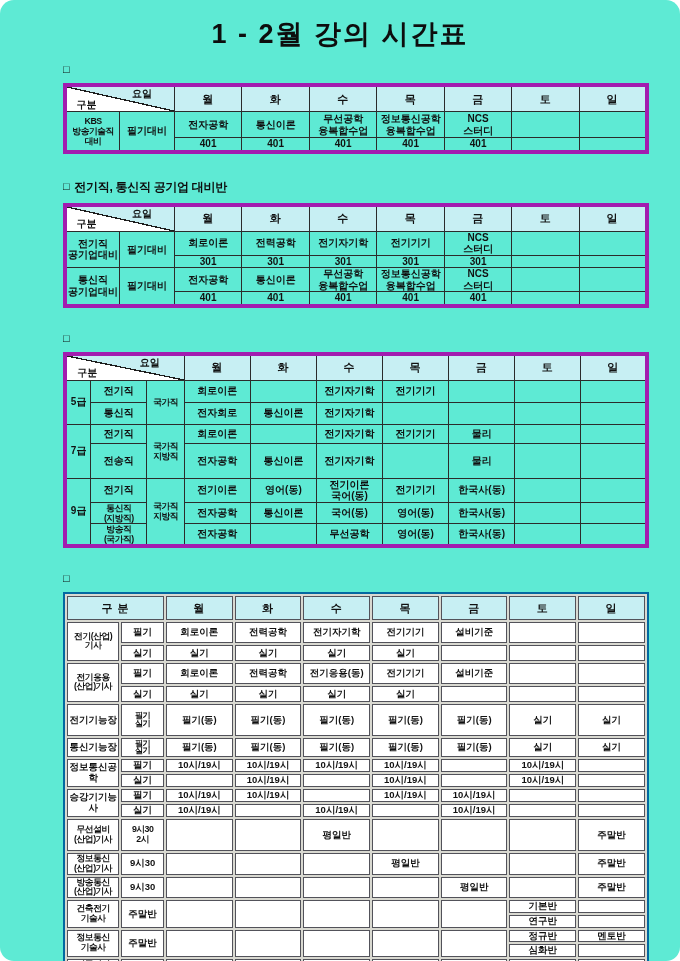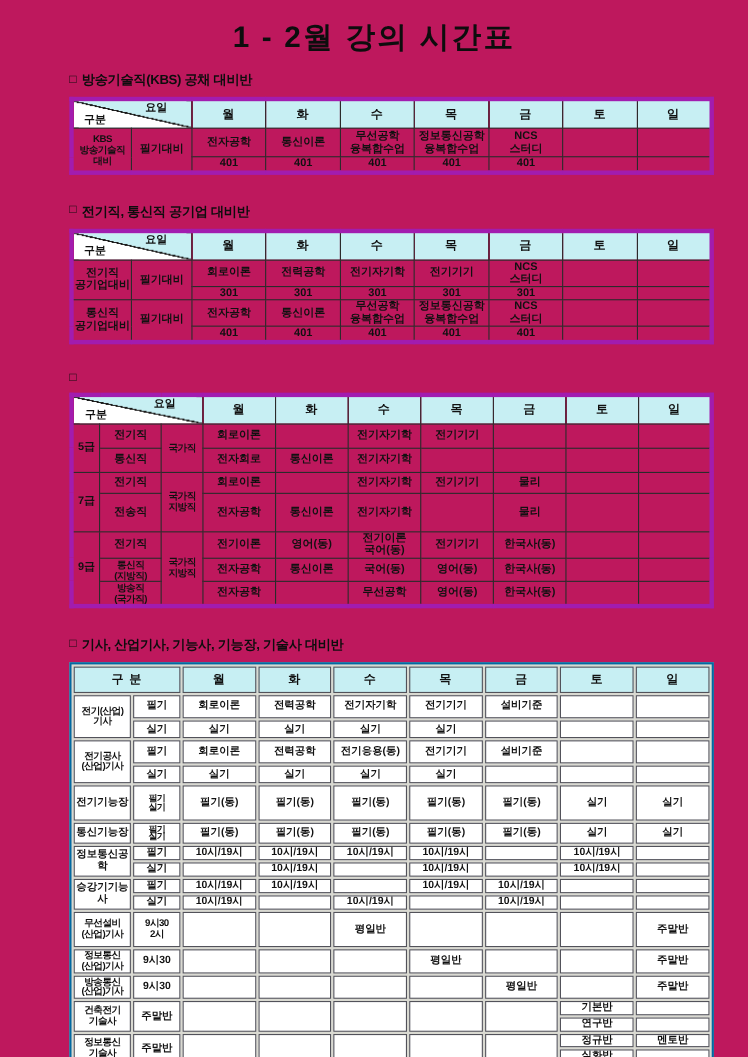--- a/index.html
+++ b/index.html
@@ -1,19 +1,20 @@
 <!DOCTYPE html>
 <html><head>
 <meta charset="utf-8">
 <style>
   html,body{margin:0;padding:0;background:#ffffff;}
   .page{
     width:680px;height:961px;position:relative;overflow:hidden;
     font-family:"Liberation Sans","DejaVu Sans",sans-serif;color:#111;
-    background:#be185d;
+    background:#5eead4;
+    border-radius:14px;
   }
   .title{
     text-align:center;font-size:27px;font-weight:bold;letter-spacing:2px;
     margin:16px 0 12px 0;color:#0d0d0d;
   }
   .content{padding-left:63px;padding-right:31px;}
   .sec{margin-top:0;}
   .sec + .sec{margin-top:25px;}
   .sec-title{
     font-size:12px;font-weight:bold;letter-spacing:-0.3px;margin-bottom:7px;color:#0d0d0d;
@@ -57,21 +58,20 @@
 <body>
 
 <div class="page">
   <h1 class="title">1 - 2월 강의 시간표</h1>
 
   <div class="content">
 
     <div class="sec">
       <div class="sec-title">
         <span class="bullet">□</span>
-        <span>방송기술직(KBS) 공채 대비반</span>
       </div>
       <table class="grid">
           <colgroup>
             <col style="width: 9.4%;">
             <col style="width: 9.4%;">
             <col style="width: 11.6%;">
             <col style="width: 11.6%;">
             <col style="width: 11.6%;">
             <col style="width: 11.6%;">
             <col style="width: 11.6%;">
@@ -305,21 +305,20 @@
               <td></td>
               <td></td>
             </tr>
           </tbody>
         </table>
     </div>
 
     <div class="sec">
       <div class="sec-title">
         <span class="bullet">□</span>
-        <span>기사, 산업기사, 기능사, 기능장, 기술사 대비반</span>
       </div>
       <table class="boxed">
           <colgroup>
             <col style="width: 9.3%;">
             <col style="width: 7.6%;">
             <col style="width: 11.87%;">
             <col style="width: 11.87%;">
             <col style="width: 11.87%;">
             <col style="width: 11.87%;">
             <col style="width: 11.87%;">
@@ -353,21 +352,21 @@
               <td data-kind="label">실기</td>
               <td>실기</td>
               <td>실기</td>
               <td>실기</td>
               <td>실기</td>
               <td></td>
               <td></td>
               <td></td>
             </tr>
             <tr style="height: 21px;">
-              <td rowspan="2" data-kind="label" class="sz-s">전기공사
+              <td rowspan="2" data-kind="label" class="sz-s">전기응용
 (산업)기사</td>
               <td data-kind="label">필기</td>
               <td>회로이론</td>
               <td>전력공학</td>
               <td>전기응용(동)</td>
               <td>전기기기</td>
               <td>설비기준</td>
               <td></td>
               <td></td>
             </tr>

